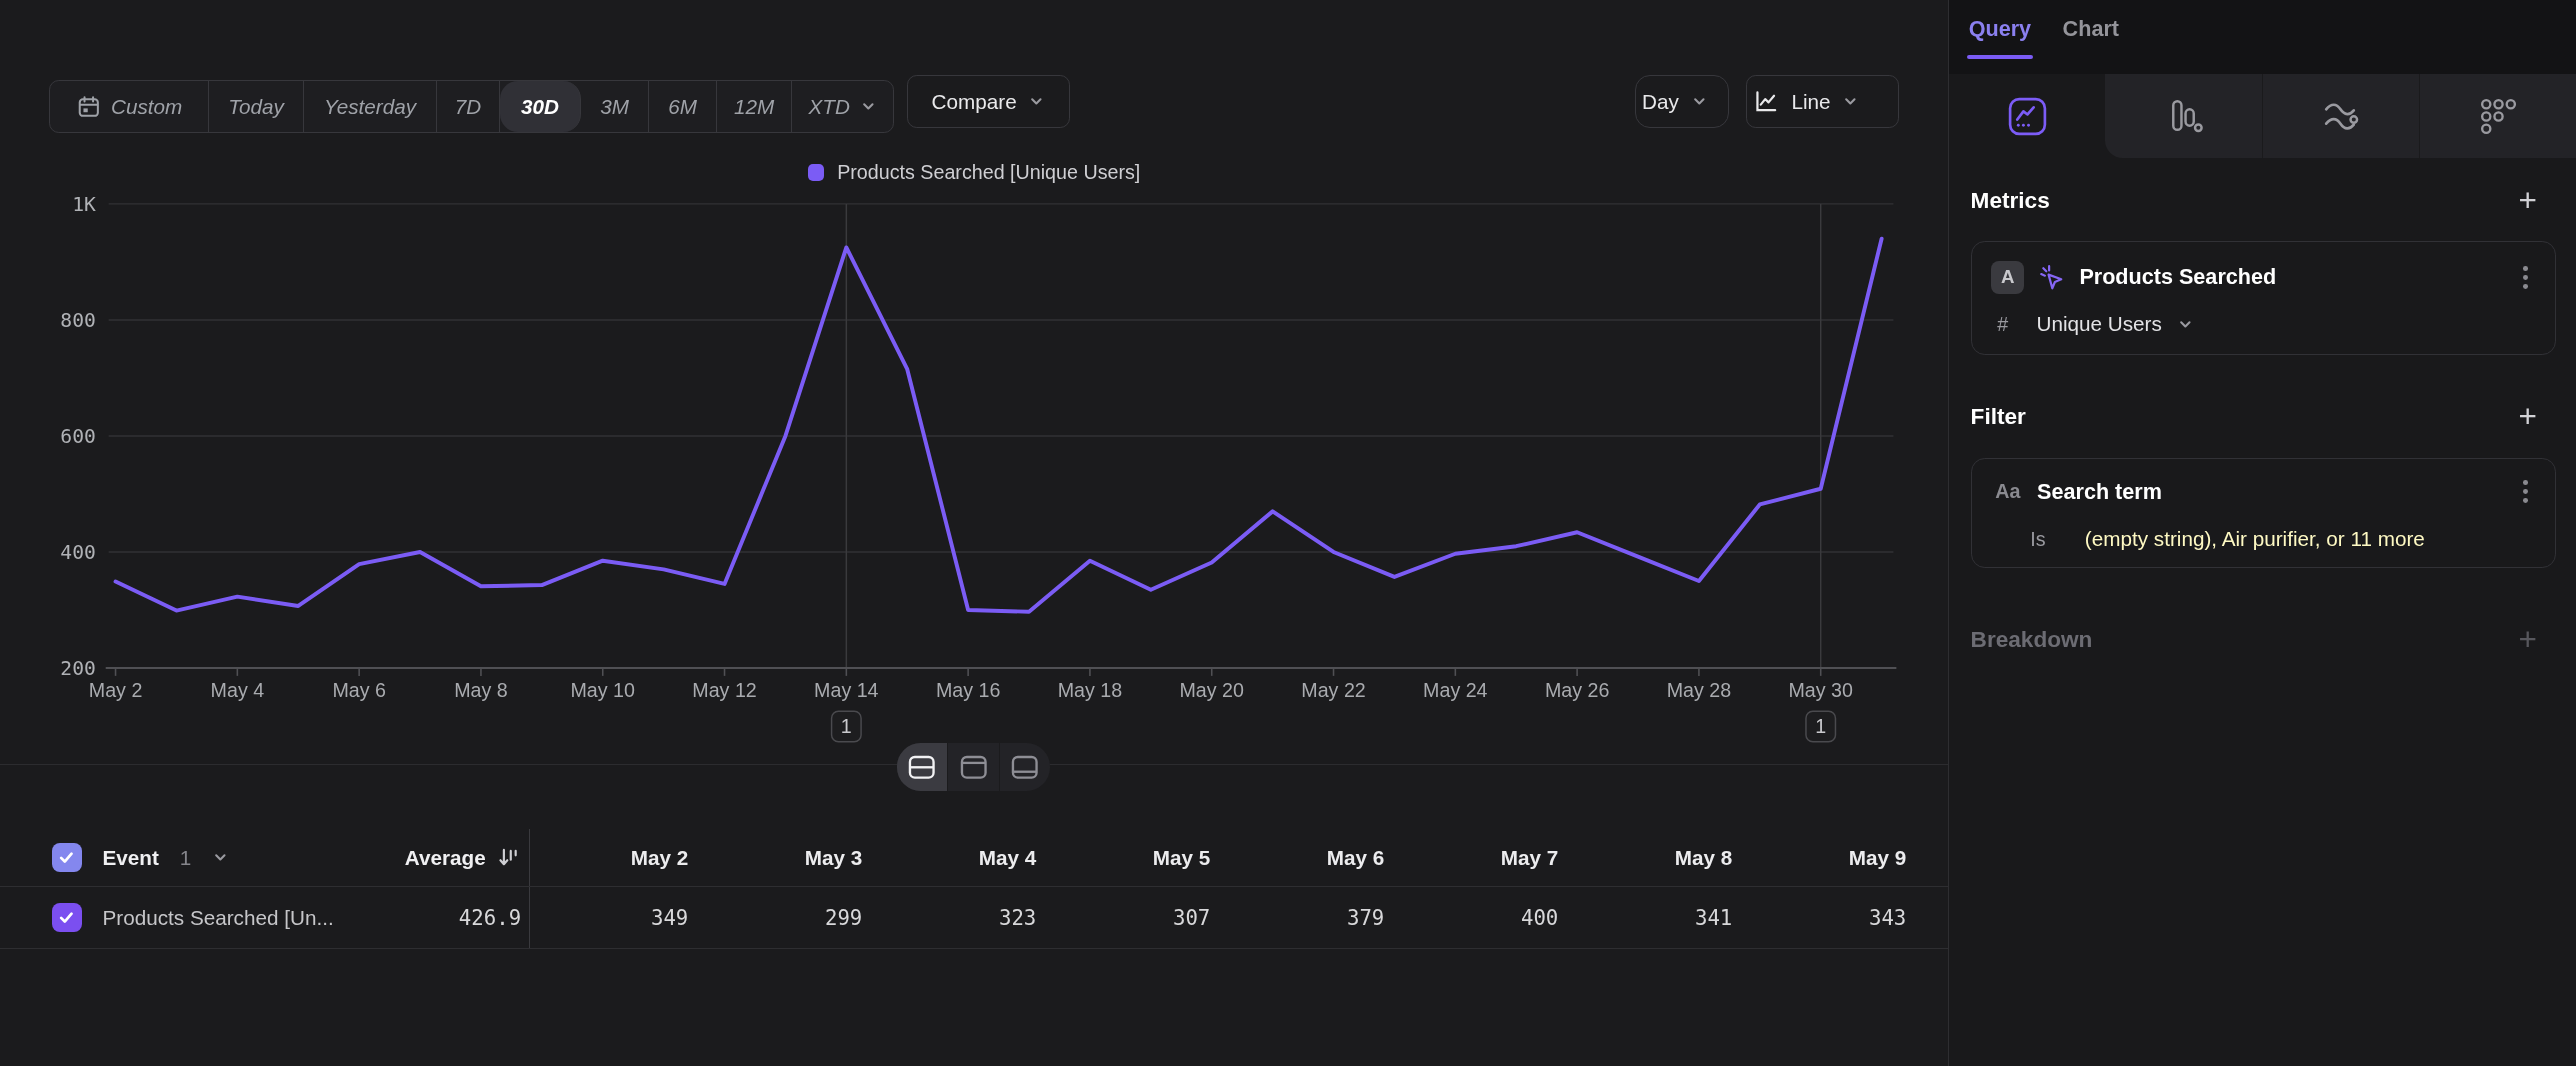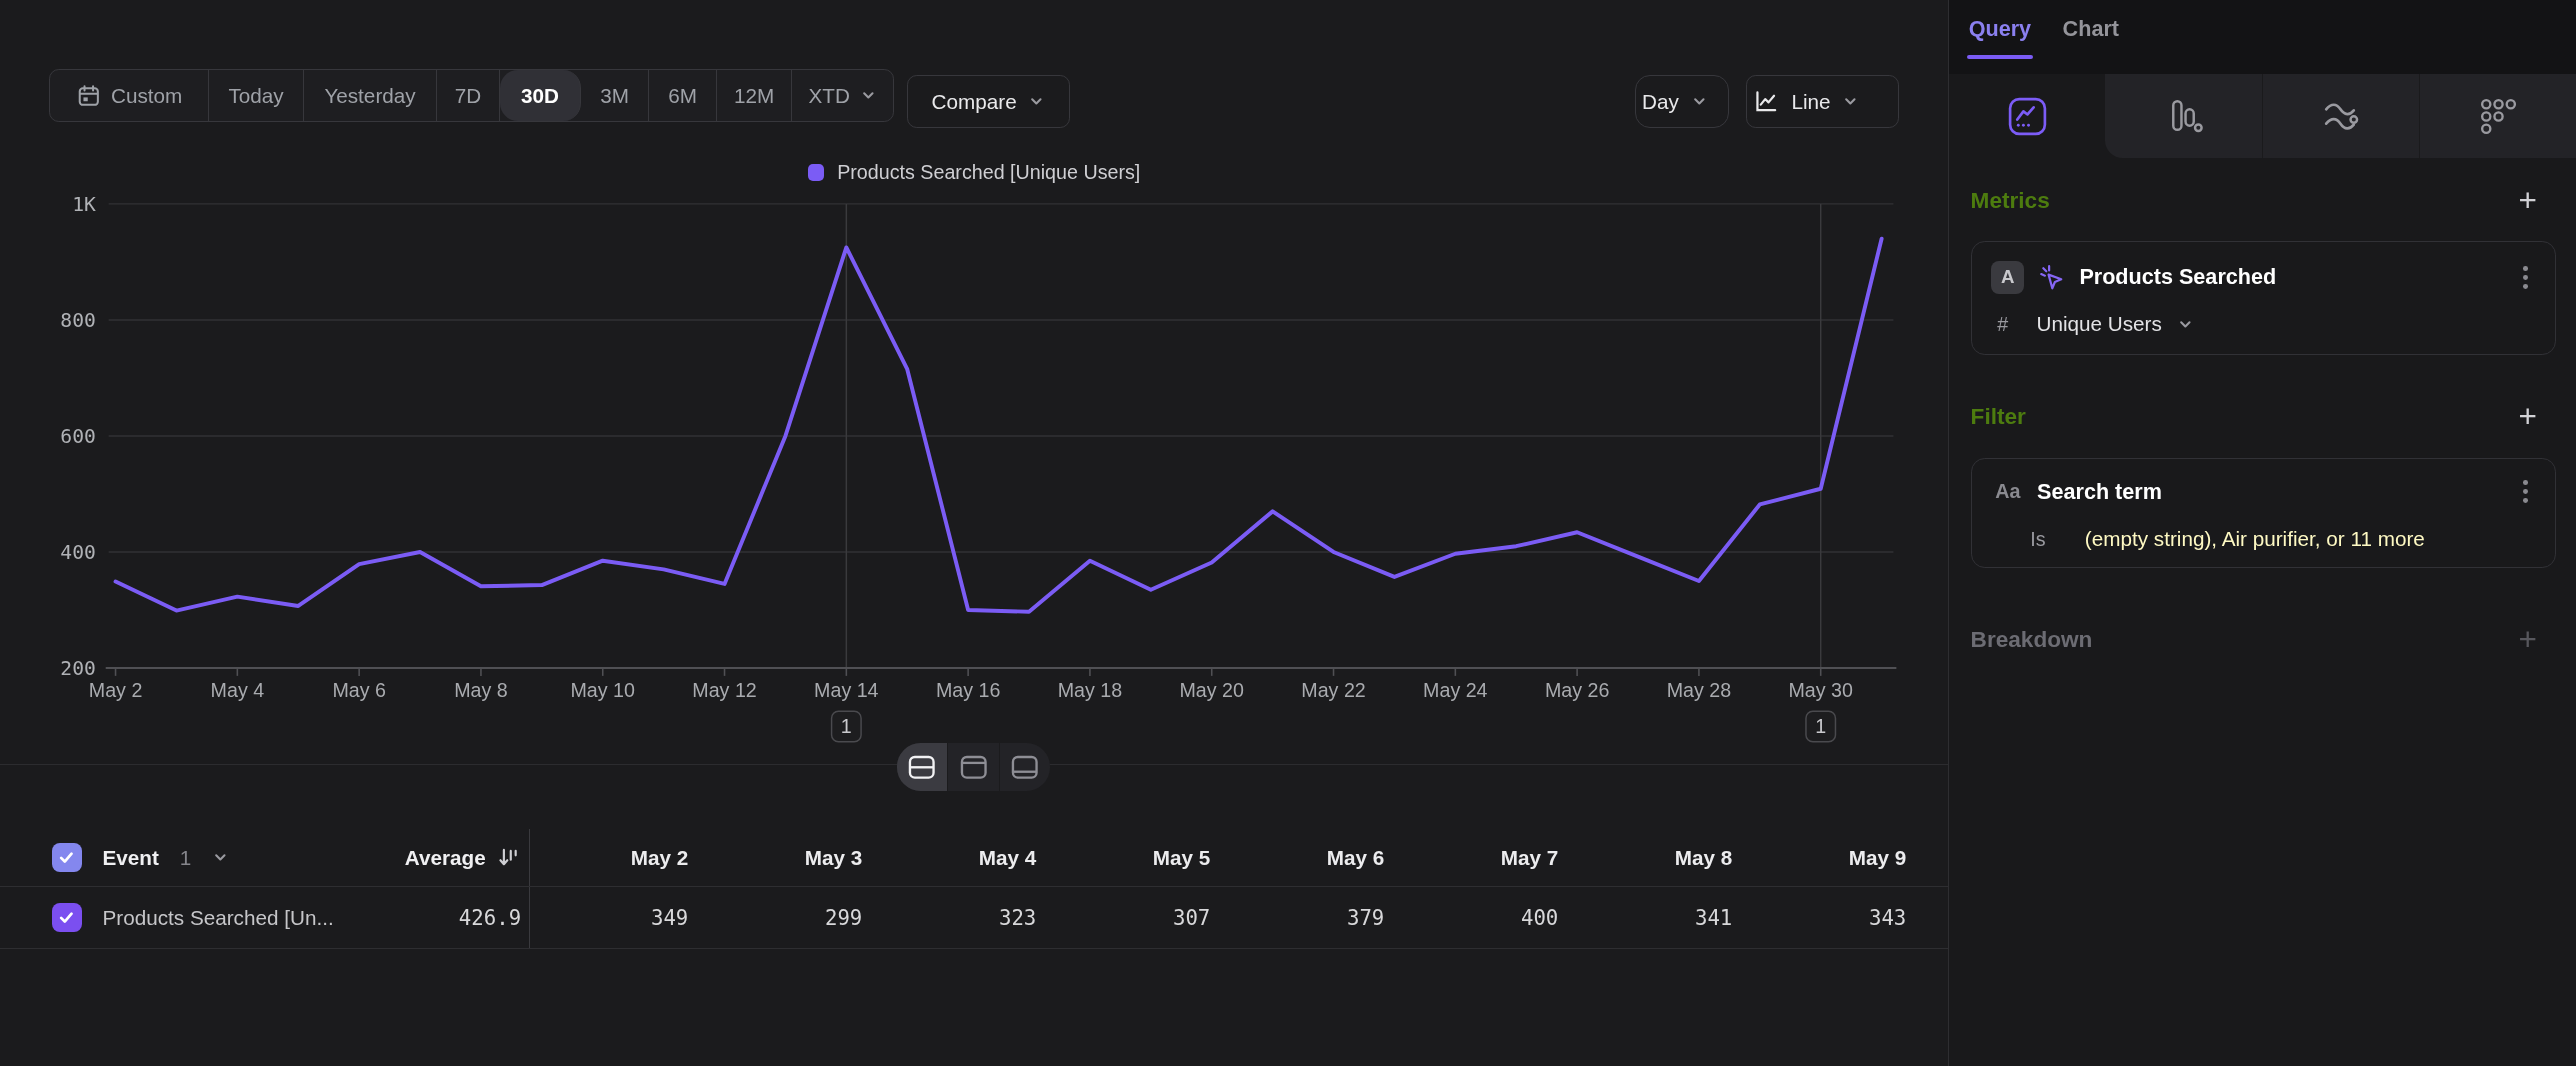--- a/index.html
+++ b/index.html
@@ -1,22 +1,22 @@
 <!DOCTYPE html>
 <html><head>
 <meta charset="utf-8">
 <style>
   html,body{margin:0;padding:0;background:#1b1b1d;width:2576px;height:1067px;overflow:hidden;
     font-family:"Liberation Sans",sans-serif;color:#e8e8ea;-webkit-font-smoothing:antialiased;}
   .app{position:relative;width:2576px;height:1067px;}
   .main{position:absolute;left:0;top:0;width:1948px;height:1067px;background:#1b1b1d;}
 
   
-  .ranges{position:absolute;left:49px;top:69px;height:53px;display:flex;border:1px solid #37373c;
-    border-radius:9.8px;overflow:hidden;box-sizing:border-box;background:#1e1e21;}
+  .ranges{position:absolute;left:49px;top:80px;height:53px;display:flex;border:1px solid #37373c;
+    border-radius:9.8px;overflow:hidden;box-sizing:border-box;background:#1e1e21;font-style:italic;}
   .seg{display:flex;align-items:center;justify-content:center;gap:9.8px;color:#9fa2a8;font-size:20.7px;
     border-right:1px solid #37373c;box-sizing:border-box;cursor:pointer;flex:none;}
   .seg:last-child{border-right:none;}
   .seg.active{background:#303036;color:#ffffff;font-weight:700;}
   .pill{position:absolute;top:75px;height:53px;display:flex;align-items:center;justify-content:flex-start;
     gap:11.8px;border:1px solid #37373c;border-radius:9.8px;background:transparent;color:#e9e9eb;
     font-size:20.7px;box-sizing:border-box;cursor:pointer;font-family:inherit;}
   .pill.compare{left:907px;padding:0 23.6px;}
   .pill.day{left:1635px;width:94px;border-radius:15px;}
   .pill.line{left:1746px;width:153px;}
@@ -73,21 +73,21 @@
     background:#7b5cf5;border-radius:3px;}
   .icon-tabs{height:84px;display:flex;}
   .itab{flex:1;display:flex;align-items:center;justify-content:center;background:#232327;
     cursor:pointer;border-left:1.5px solid #1a1a1c;box-sizing:border-box;}
   .itab:first-child{border-left:none;}
   .itab.active{background:#19191b;}
   .itab.active + .itab{border-left:none;border-bottom-left-radius:17.7px;}
   .panel-body{padding:29.5px 0 0 21.6px;}
   .section-head{display:flex;align-items:center;justify-content:space-between;padding-right:39px;
     margin-bottom:27.6px;}
-  .section-head h3{margin:0;font-size:22.6px;font-weight:700;color:#4d7c0f;}
+  .section-head h3{margin:0;font-size:22.6px;font-weight:700;color:#ffffff;}
   .section-head .plus{font-size:31.5px;font-weight:300;color:#d2d2d6;line-height:19.7px;cursor:pointer;}
   .section-head.dim h3{color:#6c6c73;}
   .section-head.dim .plus{color:#57575d;}
   .card{border:1px solid #313136;border-radius:13.8px;margin-right:19.7px;box-sizing:border-box;
     padding:17.7px 19.7px;margin-bottom:47px;}
   .card-row1{display:flex;align-items:center;gap:12.8px;height:35px;}
   .card-title{font-size:21.6px;font-weight:700;color:#ffffff;flex:1;}
   .badge-a{width:33px;height:33px;border-radius:7.9px;background:#3a3a3f;color:#c9c9cd;font-size:18.7px;
     font-weight:700;display:flex;align-items:center;justify-content:center;flex:none;}
   .aa{color:#8a8a90;font-size:19.7px;font-weight:700;width:33px;text-align:center;flex:none;}

